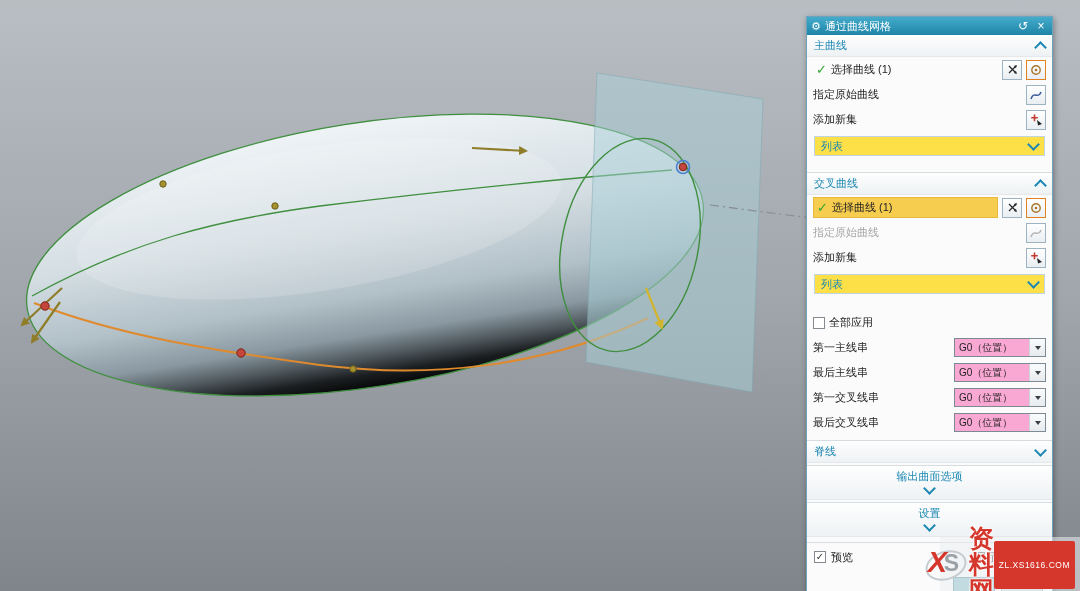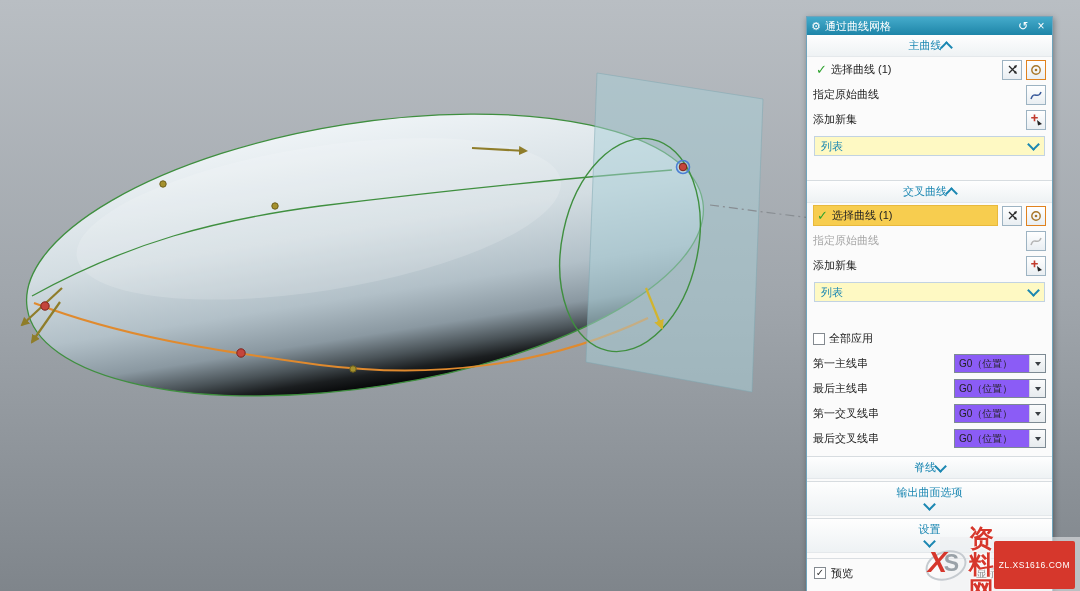--- a/index.html
+++ b/index.html
@@ -9,43 +9,43 @@
 
   
   .dialog{position:absolute;left:806px;top:16px;width:247px;background:#fbfbfb;border:1px solid #6fa3bb;
           box-shadow:1px 2px 6px rgba(0,0,0,.35);font-size:11px;color:#222;z-index:2;box-sizing:border-box;}
   .titlebar{height:18px;display:flex;align-items:center;gap:4px;padding:0 4px;
             background:linear-gradient(#45abcb,#1e85a8);color:#fff;}
   .gear{font-size:11px;line-height:1;}
   .dtitle{flex:1;font-size:11px;white-space:nowrap;}
   .tbtn{width:14px;text-align:center;font-size:12px;line-height:1;cursor:default;}
   .dbody{padding-bottom:2px;}
-  .ghdr{display:flex;align-items:center;justify-content:center;padding:3px 7px;color:#1b87b2;
+  .ghdr{display:flex;align-items:center;justify-content:space-between;padding:3px 7px;color:#1b87b2;
         background:linear-gradient(#fefefe,#eef2f4);border-top:1px solid #d7dce0;border-bottom:1px solid #e4e8eb;
         margin-top:5px;}
   .dbody > .ghdr:first-child{margin-top:0;border-top:none;}
   .ghdr.tight{margin-top:2px;flex-direction:column;}
   .chev{width:7px;height:7px;border-right:2px solid #1b87b2;border-bottom:2px solid #1b87b2;display:inline-block;flex:none;}
   .chev.up{transform:rotate(-135deg);margin-top:4px;}
   .chev.down{transform:rotate(45deg);margin-bottom:3px;}
   .row{display:flex;align-items:center;gap:4px;padding:1px 6px;min-height:23px;}
   .lbl{white-space:nowrap;}
   .grow{flex:1;}
   .gray{color:#a6a6a6;}
   .check{color:#2fa32f;font-weight:bold;font-size:13px;line-height:1;flex:none;}
   .selwrap{flex:1;align-self:stretch;display:flex;align-items:center;gap:4px;padding:0 3px;margin:1px 0;}
   .hlwrap{background:#f7cd4f;border:1px solid #e8b93c;box-sizing:border-box;}
   .ibtn{width:20px;height:20px;flex:none;border:1px solid #9db3c2;background:linear-gradient(#ffffff,#e9eef2);
         display:inline-flex;align-items:center;justify-content:center;box-sizing:border-box;}
   .ibtn.active{border:1px solid #e0821e;}
-  .listbar{display:flex;align-items:center;justify-content:space-between;margin:4px 7px 24px;padding:1px 6px;height:16px;
-           background:#fef9c3;border:1px solid #c2d3e2;color:#1b87b2;box-sizing:content-box;}
+  .listbar{display:flex;align-items:center;justify-content:space-between;margin:4px 7px 16px;padding:1px 6px;height:16px;
+           background:#fde047;border:1px solid #c2d3e2;color:#1b87b2;box-sizing:content-box;}
   .cb{width:12px;height:12px;flex:none;border:1px solid #848a90;background:#fff;display:inline-flex;align-items:center;
       justify-content:center;font-size:10px;line-height:1;color:#333;box-sizing:border-box;}
-  .dd{display:inline-flex;align-items:center;width:92px;height:19px;border:1px solid #7d8a93;background:#8b5cf6;
+  .dd{display:inline-flex;align-items:center;width:92px;height:19px;border:1px solid #7d8a93;background:#f9a8d4;
       box-sizing:border-box;flex:none;}
   .ddtxt{flex:1;padding:0 4px;font-size:10px;white-space:nowrap;}
   .ddarrow{width:15px;align-self:stretch;border-left:1px solid #cdd4d9;background:linear-gradient(#fafbfc,#e7ebee);
            display:flex;align-items:center;justify-content:center;}
   .tri{width:0;height:0;border-left:3.5px solid transparent;border-right:3.5px solid transparent;border-top:4px solid #3a3f44;}
   .footrow{border-top:1px solid #dadee2;margin-top:5px;padding:4px 7px;display:flex;align-items:center;gap:5px;}
   .btnrow{display:flex;justify-content:flex-end;gap:6px;padding:6px 9px 7px;}
   .btn{width:42px;height:15px;border:1px solid #8a9aa2;box-sizing:border-box;}
   .btn.ok{background:#8fc3cf;border-color:#5f96a6;}
   .btn.cancel{background:#d6d6d6;border-color:#9aa0a5;}

